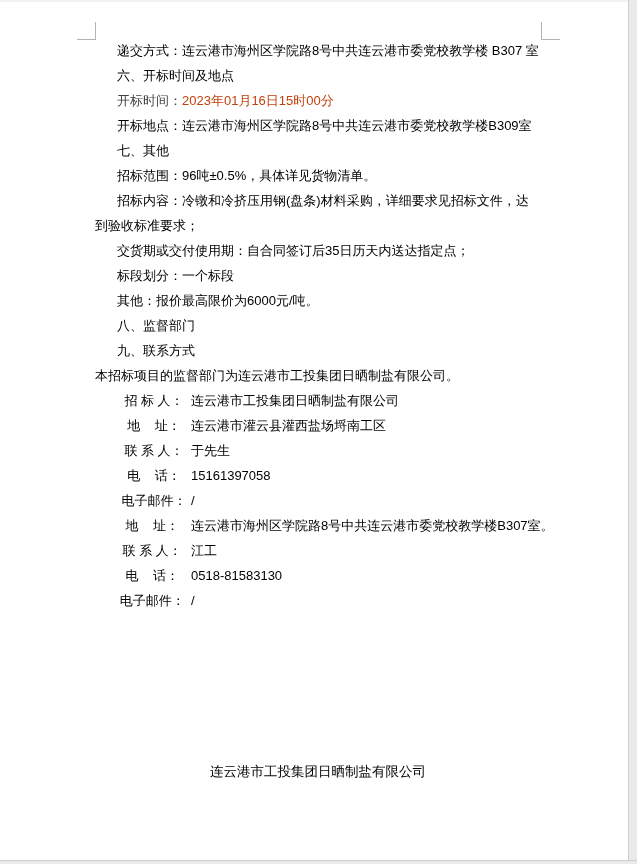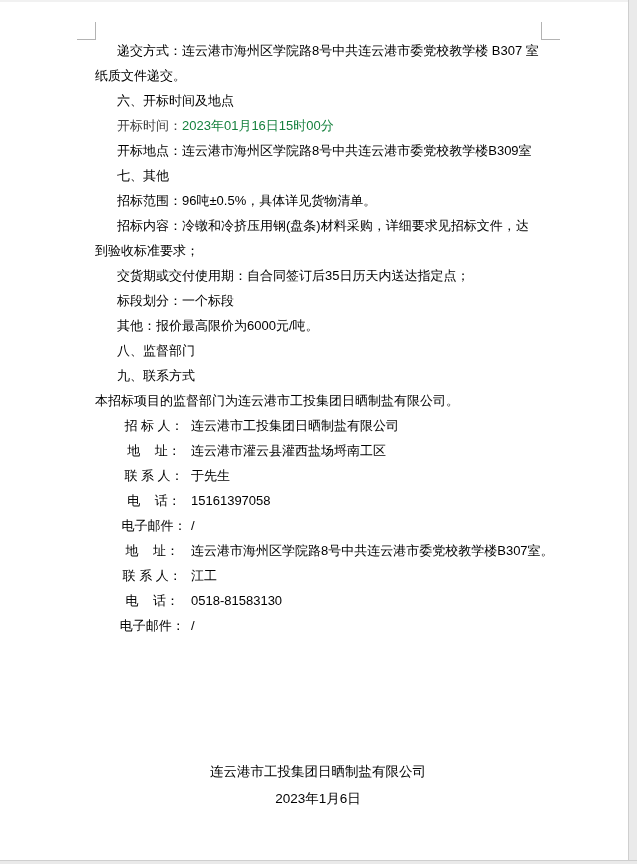--- a/index.html
+++ b/index.html
@@ -66,23 +66,22 @@
 
 <div class="strip-top"></div>
 <div class="strip-right"></div>
 <div class="strip-bottom"></div>
 
 <div class="crop-tl"></div>
 <div class="crop-tr"></div>
 
 <div class="doc-body">
     <div class="line indent">递交方式：连云港市海州区学院路8号中共连云港市委党校教学楼 B307 室</div>
-    <div class="line">纸质文件递交。</div>
     <div class="line indent">六、开标时间及地点</div>
-    <div class="line indent"><span style="color: #404040;">开标时间：</span><span style="color: #15803d;">2023年01月16日15时00分</span></div>
+    <div class="line indent"><span style="color: #404040;">开标时间：</span><span style="color: #c2410c;">2023年01月16日15时00分</span></div>
     <div class="line indent">开标地点：连云港市海州区学院路8号中共连云港市委党校教学楼B309室</div>
     <div class="line indent">七、其他</div>
     <div class="line indent">招标范围：96吨±0.5%，具体详见货物清单。</div>
     <div class="line indent">招标内容：冷镦和冷挤压用钢(盘条)材料采购，详细要求见招标文件，达</div>
     <div class="line">到验收标准要求；</div>
     <div class="line indent">交货期或交付使用期：自合同签订后35日历天内送达指定点；</div>
     <div class="line indent">标段划分：一个标段</div>
     <div class="line indent">其他：报价最高限价为6000元/吨。</div>
     <div class="line indent">八、监督部门</div>
     <div class="line indent">九、联系方式</div>
@@ -93,14 +92,13 @@
     <div class="line indent"><span class="kv-label">电    话：</span><span class="kv-value">15161397058</span></div>
     <div class="line indent"><span class="kv-label">电子邮件：</span><span class="kv-value">/</span></div>
     <div class="line indent"><span class="kv-label">地    址： </span><span class="kv-value">连云港市海州区学院路8号中共连云港市委党校教学楼B307室。</span></div>
     <div class="line indent"><span class="kv-label">联 系 人： </span><span class="kv-value">江工</span></div>
     <div class="line indent"><span class="kv-label">电    话： </span><span class="kv-value">0518-81583130</span></div>
     <div class="line indent"><span class="kv-label">电子邮件： </span><span class="kv-value">/</span></div>
   </div>
 
 <div class="doc-footer">
   <div>连云港市工投集团日晒制盐有限公司</div>
-  <div>2023年1月6日</div>
 </div>
 
 </body></html>

